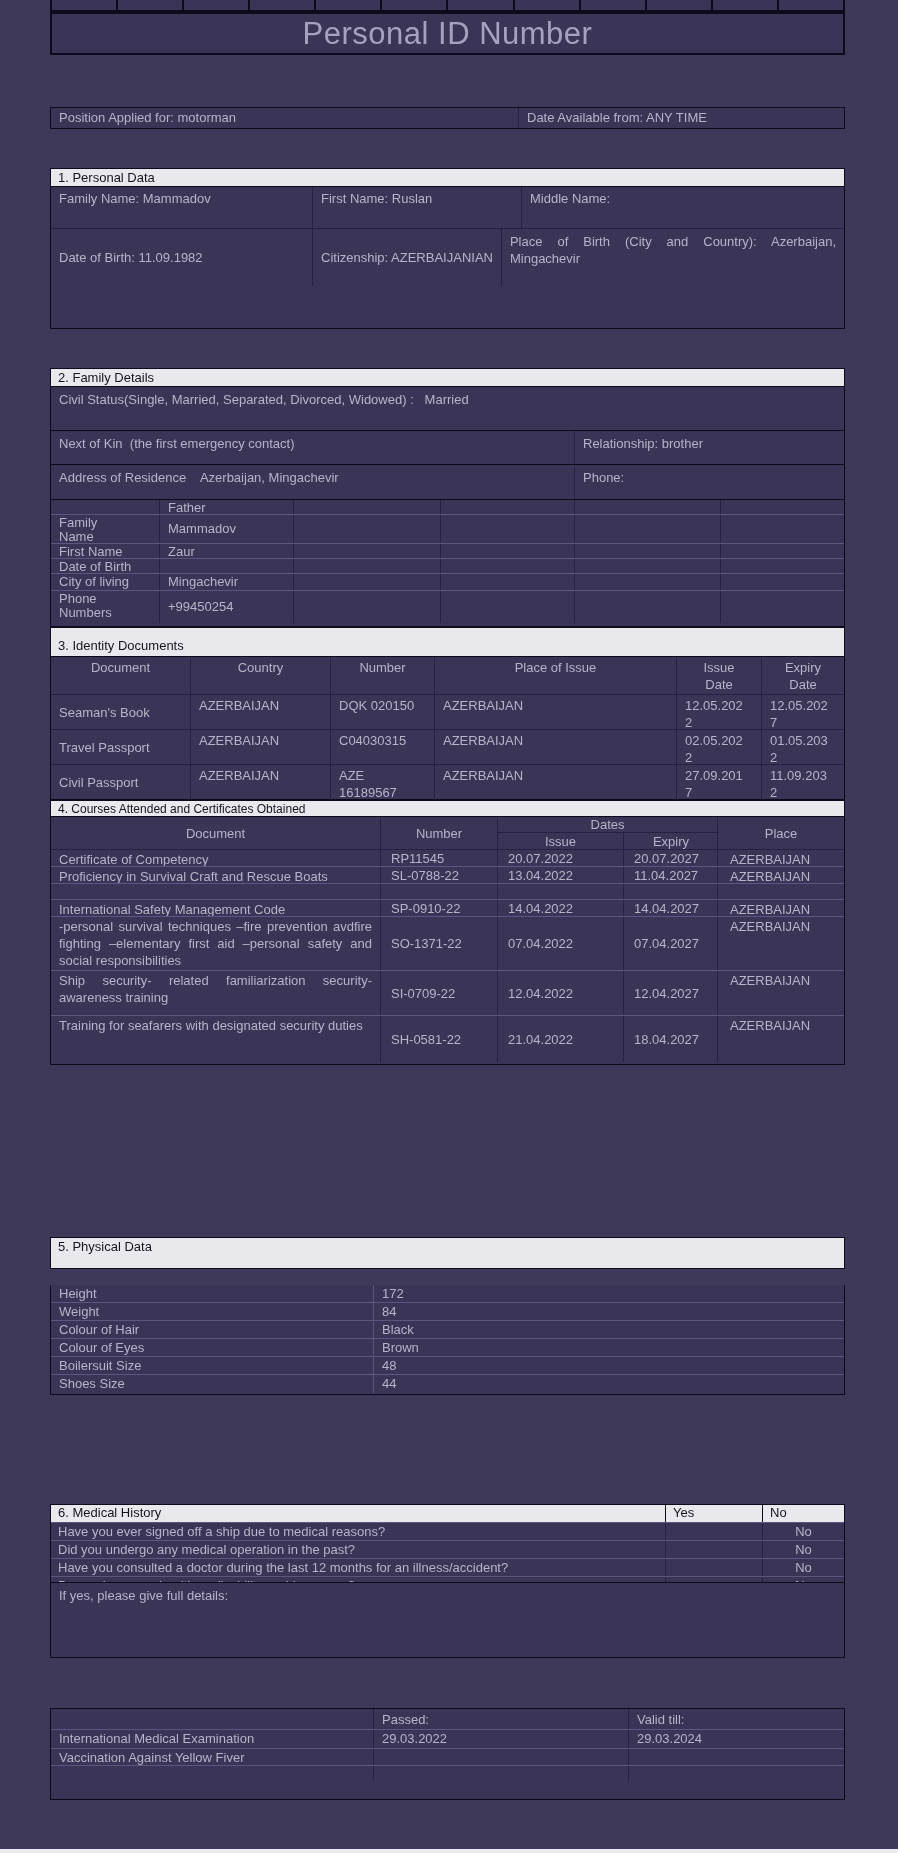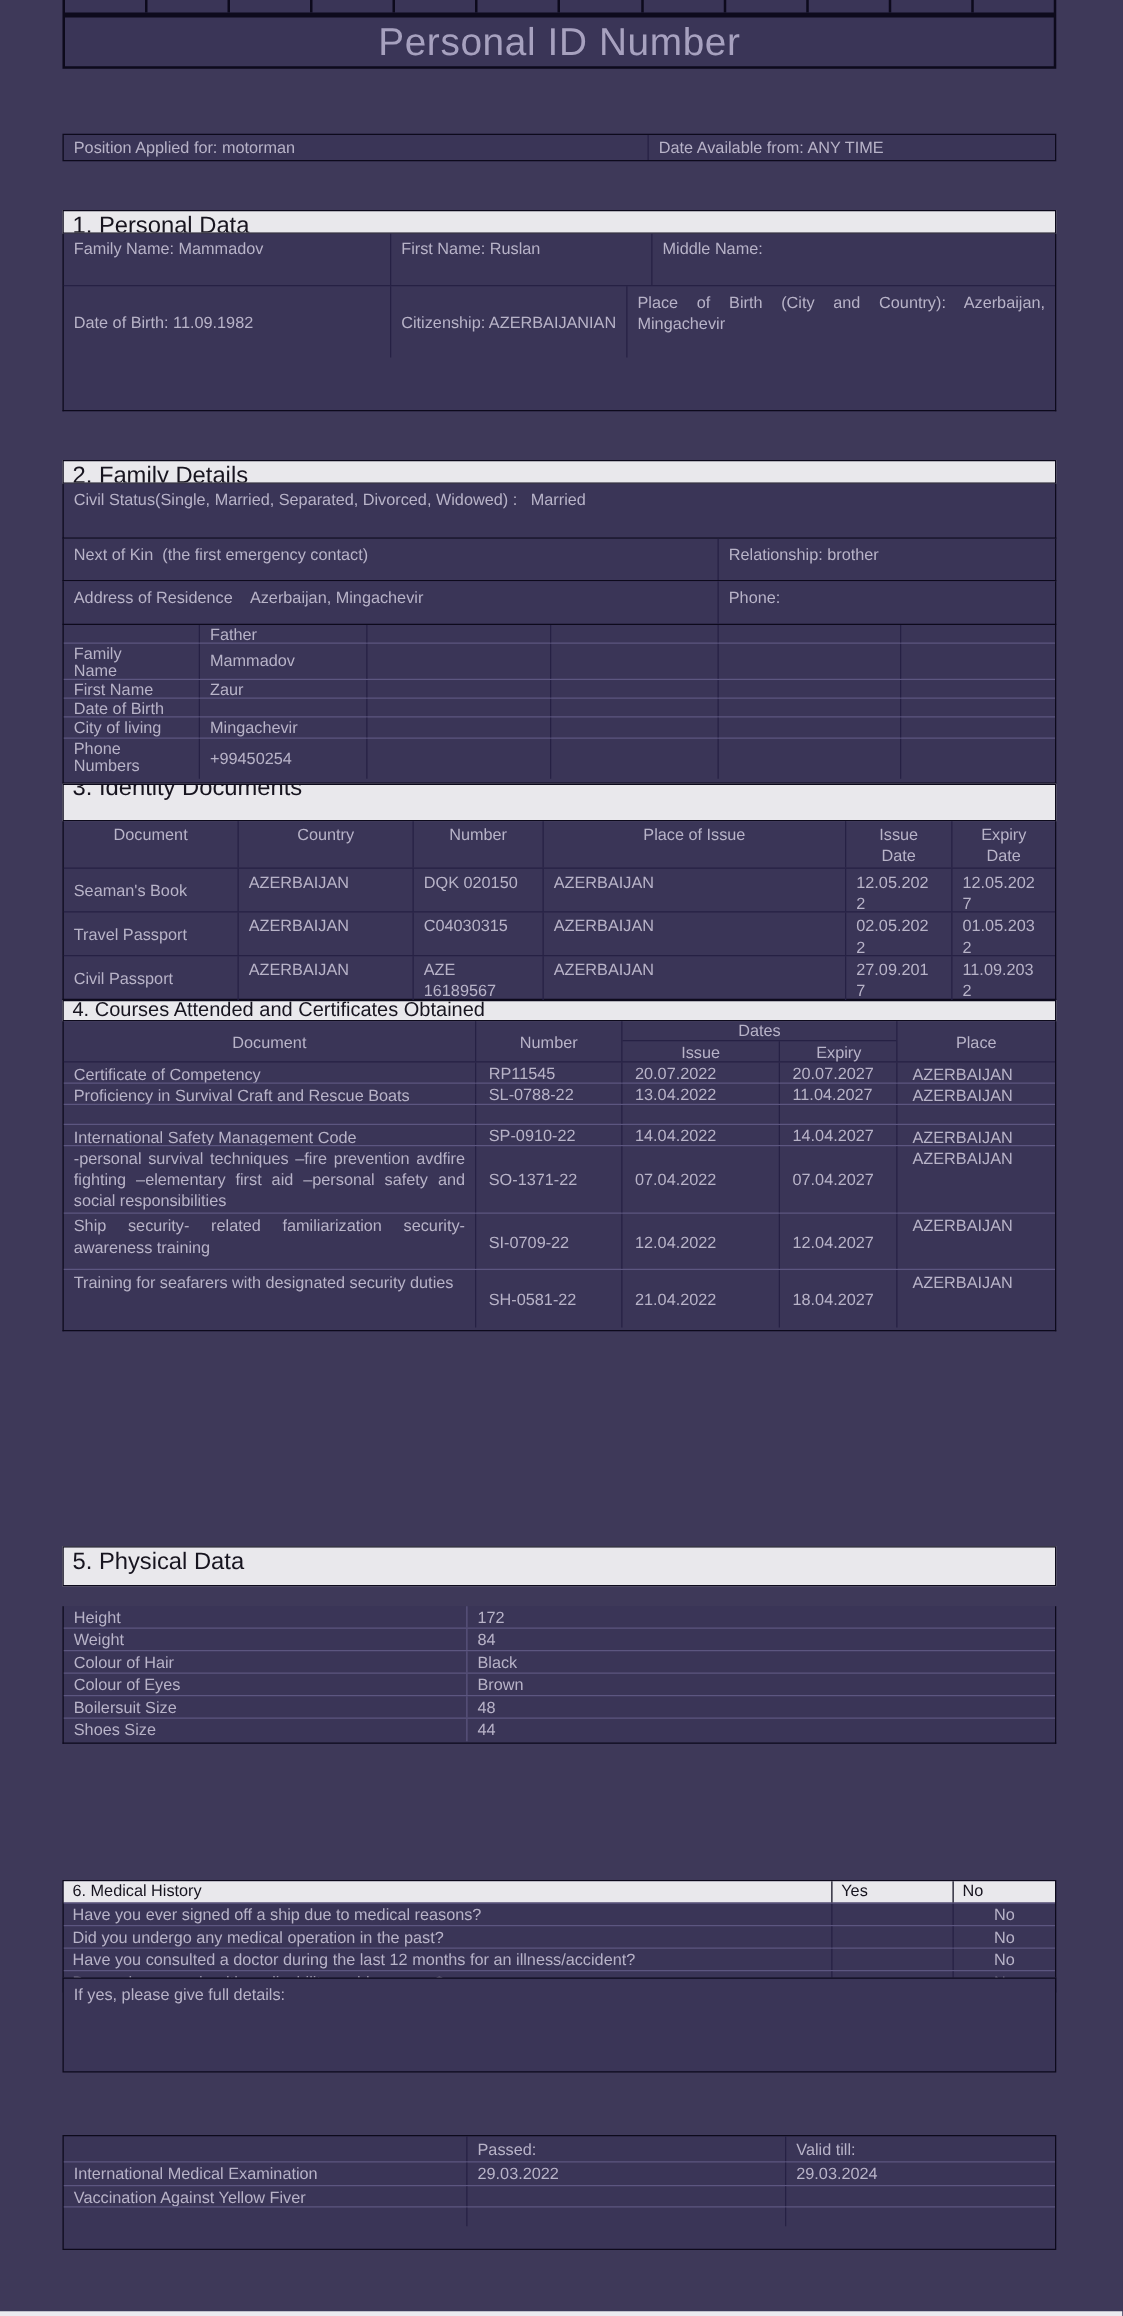--- a/index.html
+++ b/index.html
@@ -28,25 +28,25 @@
          display:flex;align-items:center;justify-content:center}
   #title span{font-size:31px;color:var(--dim);letter-spacing:.5px}
 
   
   #toprow{top:107px;height:22px;border:1px solid var(--frame);background:var(--cell);display:flex}
   #toprow .c1{width:468px;border-right:1px solid var(--lineD);padding:2px 8px}
   #toprow .c2{flex:1;padding:2px 8px}
 
   
   .secbar{background:var(--gray);color:var(--dark);border:1px solid var(--frame);
-          padding:1px 7px;font-size:19px;overflow:hidden}
+          padding:1px 7px;font-size:13px;overflow:hidden}
   #sec1bar{top:168px;height:19px}
   #sec2bar{top:368px;height:19px}
-  #sec3bar{top:627px;height:30px;display:flex;align-items:flex-end;padding-bottom:14px}
-  #sec4bar{top:800px;height:17px;display:flex;align-items:center;font-size:16px}
+  #sec3bar{top:627px;height:30px;display:flex;align-items:flex-end;padding-bottom:3px}
+  #sec4bar{top:800px;height:17px;display:flex;align-items:center;font-size:12px}
   #sec5bar{top:1237px;height:32px;display:flex;padding-bottom:2px}
 
   .tbl{border:1px solid var(--frame);border-top:none;background:var(--cell)}
 
   
   #sec1tbl{top:187px;height:142px}
   #sec1tbl .r{display:flex;border-bottom:1px solid var(--lineD)}
   #sec1tbl .r:last-child{border-bottom:none}
   .r1{height:42px}.r2{height:57px}.r3{height:42px}
   .w262{width:262px}.w209{width:209px}.w471{width:471px}

